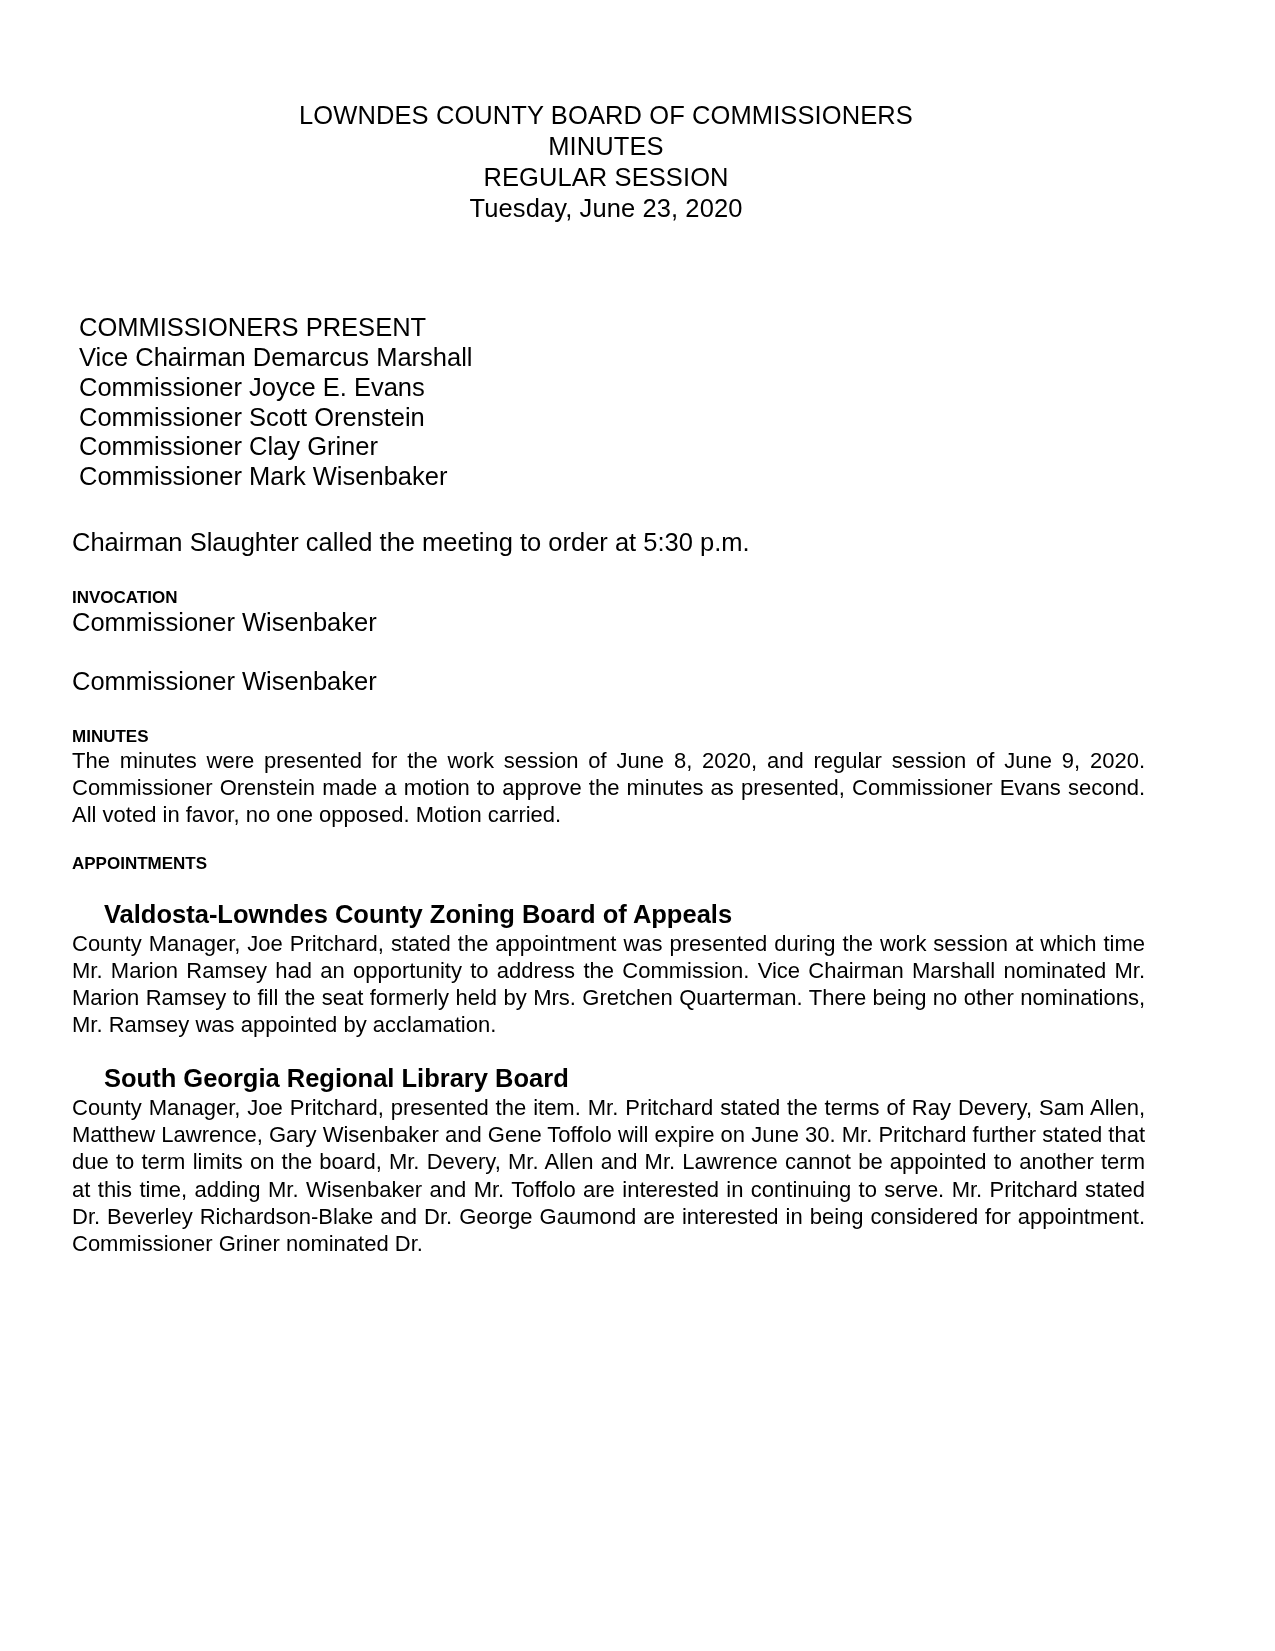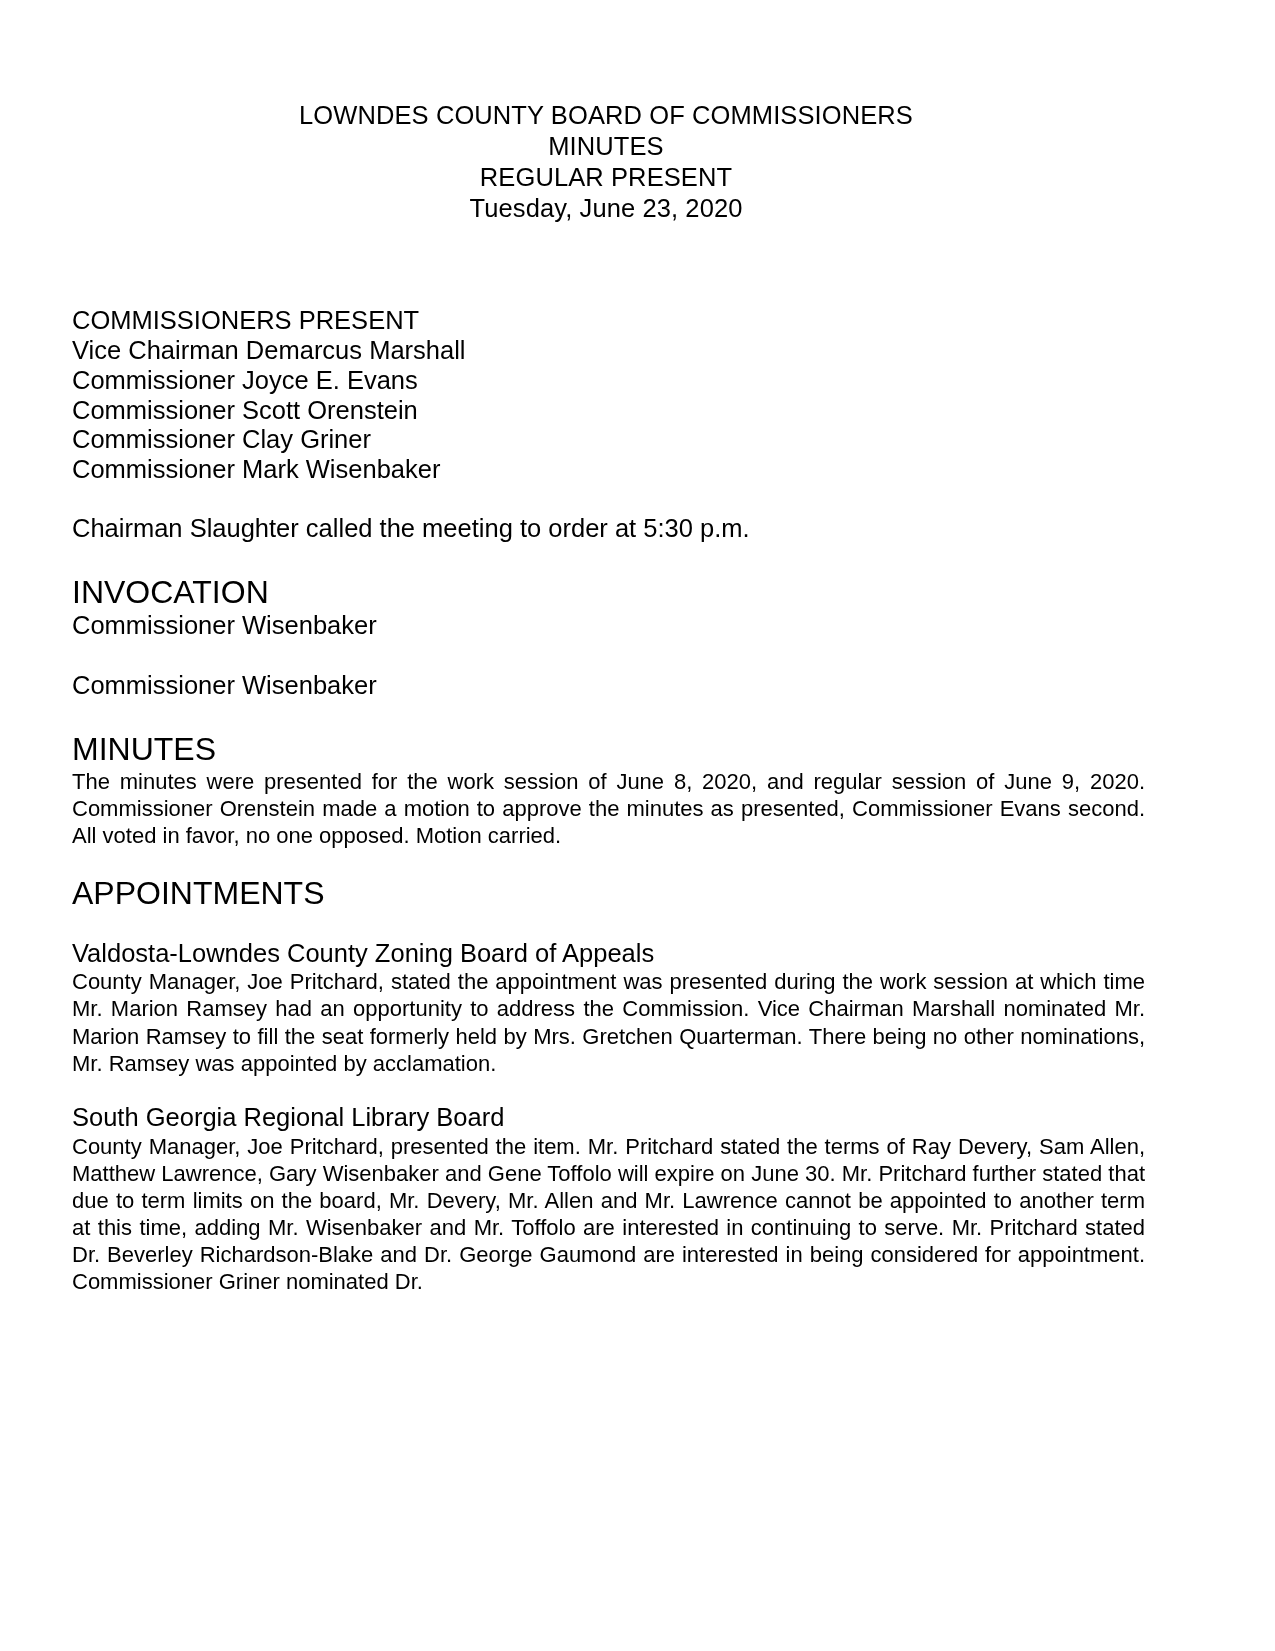--- a/index.html
+++ b/index.html
@@ -30,43 +30,44 @@
     padding-right: 5px;
   }
   .doc-header div { white-space: pre; }
 
   .gap-after-header { height: 82px; }
 
   .body-block {
     font-size: 25.5px;
     line-height: 1.165;
   }
-  .roster { margin: 0; }
+  .roster { margin: 7px; }
   .roster div { white-space: nowrap; }
 
   .spacer-line { height: 29.5px; }
 
   .plain-line {
     font-size: 25.5px;
     line-height: 1.165;
     white-space: nowrap;
   }
 
   .section-head {
-    font-weight: normal;
-    font-size: 32px;
+    font-weight: bold;
+    font-size: 17px;
     line-height: 1.165;
     white-space: nowrap;
   }
 
   .sub-head {
-    font-weight: normal;
+    font-weight: bold;
     font-size: 25.5px;
     line-height: 1.165;
     white-space: nowrap;
+    margin-left: 32px;
   }
 
   .para {
     font-size: 22px;
     line-height: 1.235;
     text-align: justify;
     text-justify: inter-word;
     margin: 0;
     hyphens: none;
   }
@@ -75,21 +76,21 @@
   .blank-sm { height: 26px; }
 </style>
 </head>
 <body>
 
 <div class="page">
 
   <div class="doc-header">
     <div>LOWNDES COUNTY BOARD OF COMMISSIONERS</div>
     <div>MINUTES</div>
-    <div>REGULAR PRESENT</div>
+    <div>REGULAR SESSION</div>
     <div>Tuesday, June 23, 2020</div>
   </div>
 
   <div class="gap-after-header"></div>
 
   <div class="body-block">
     <div class="roster">
       <div>COMMISSIONERS PRESENT</div>
       <div>Vice Chairman Demarcus Marshall</div>
       <div>Commissioner Joyce E. Evans</div>

